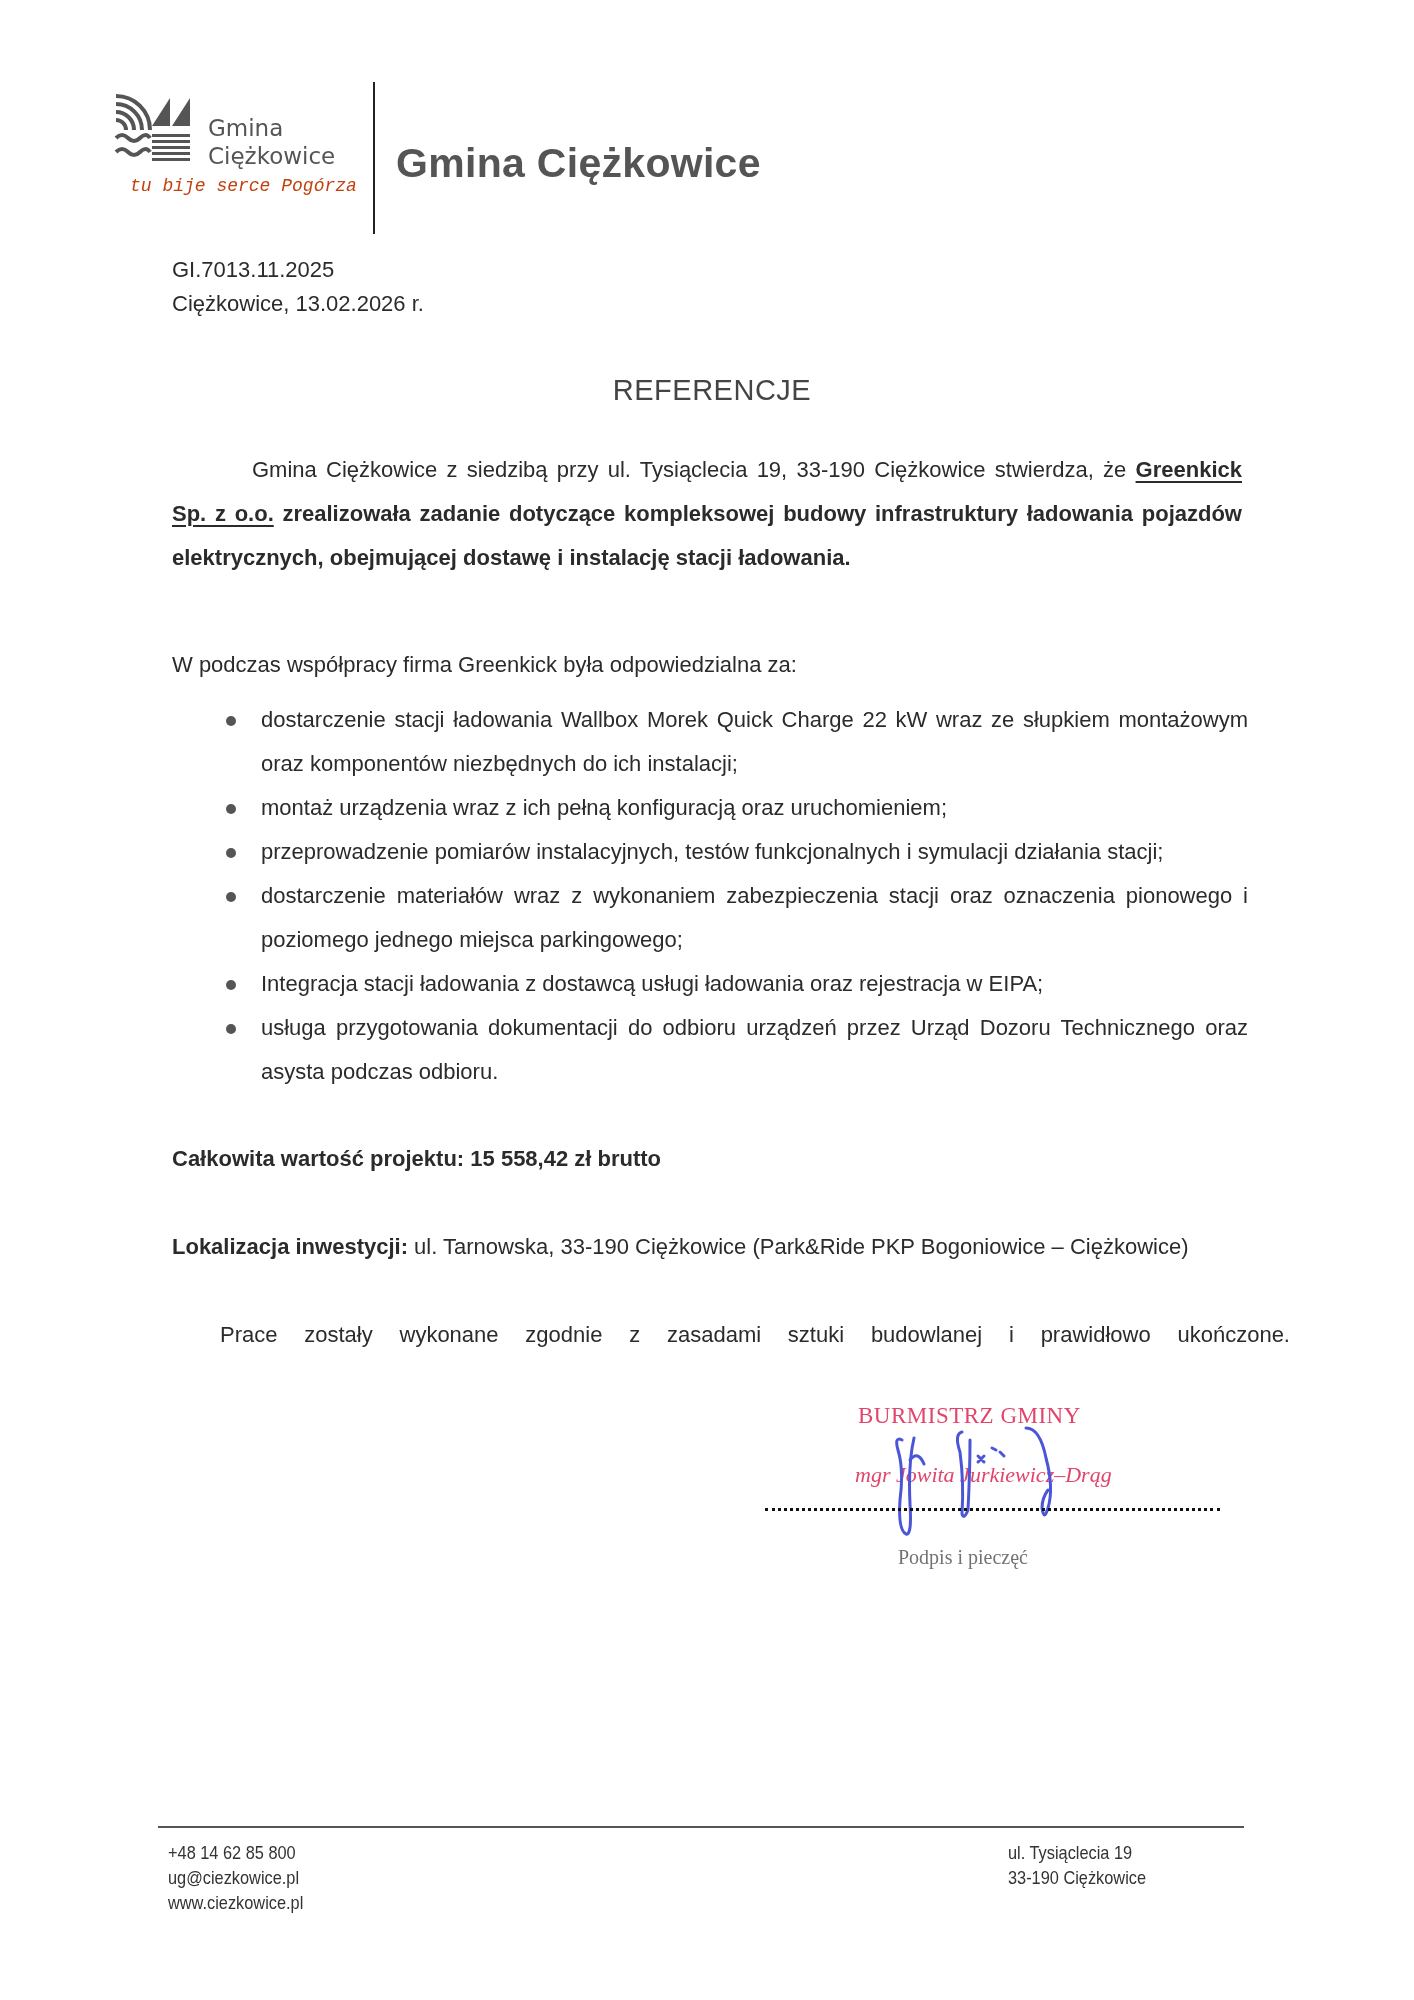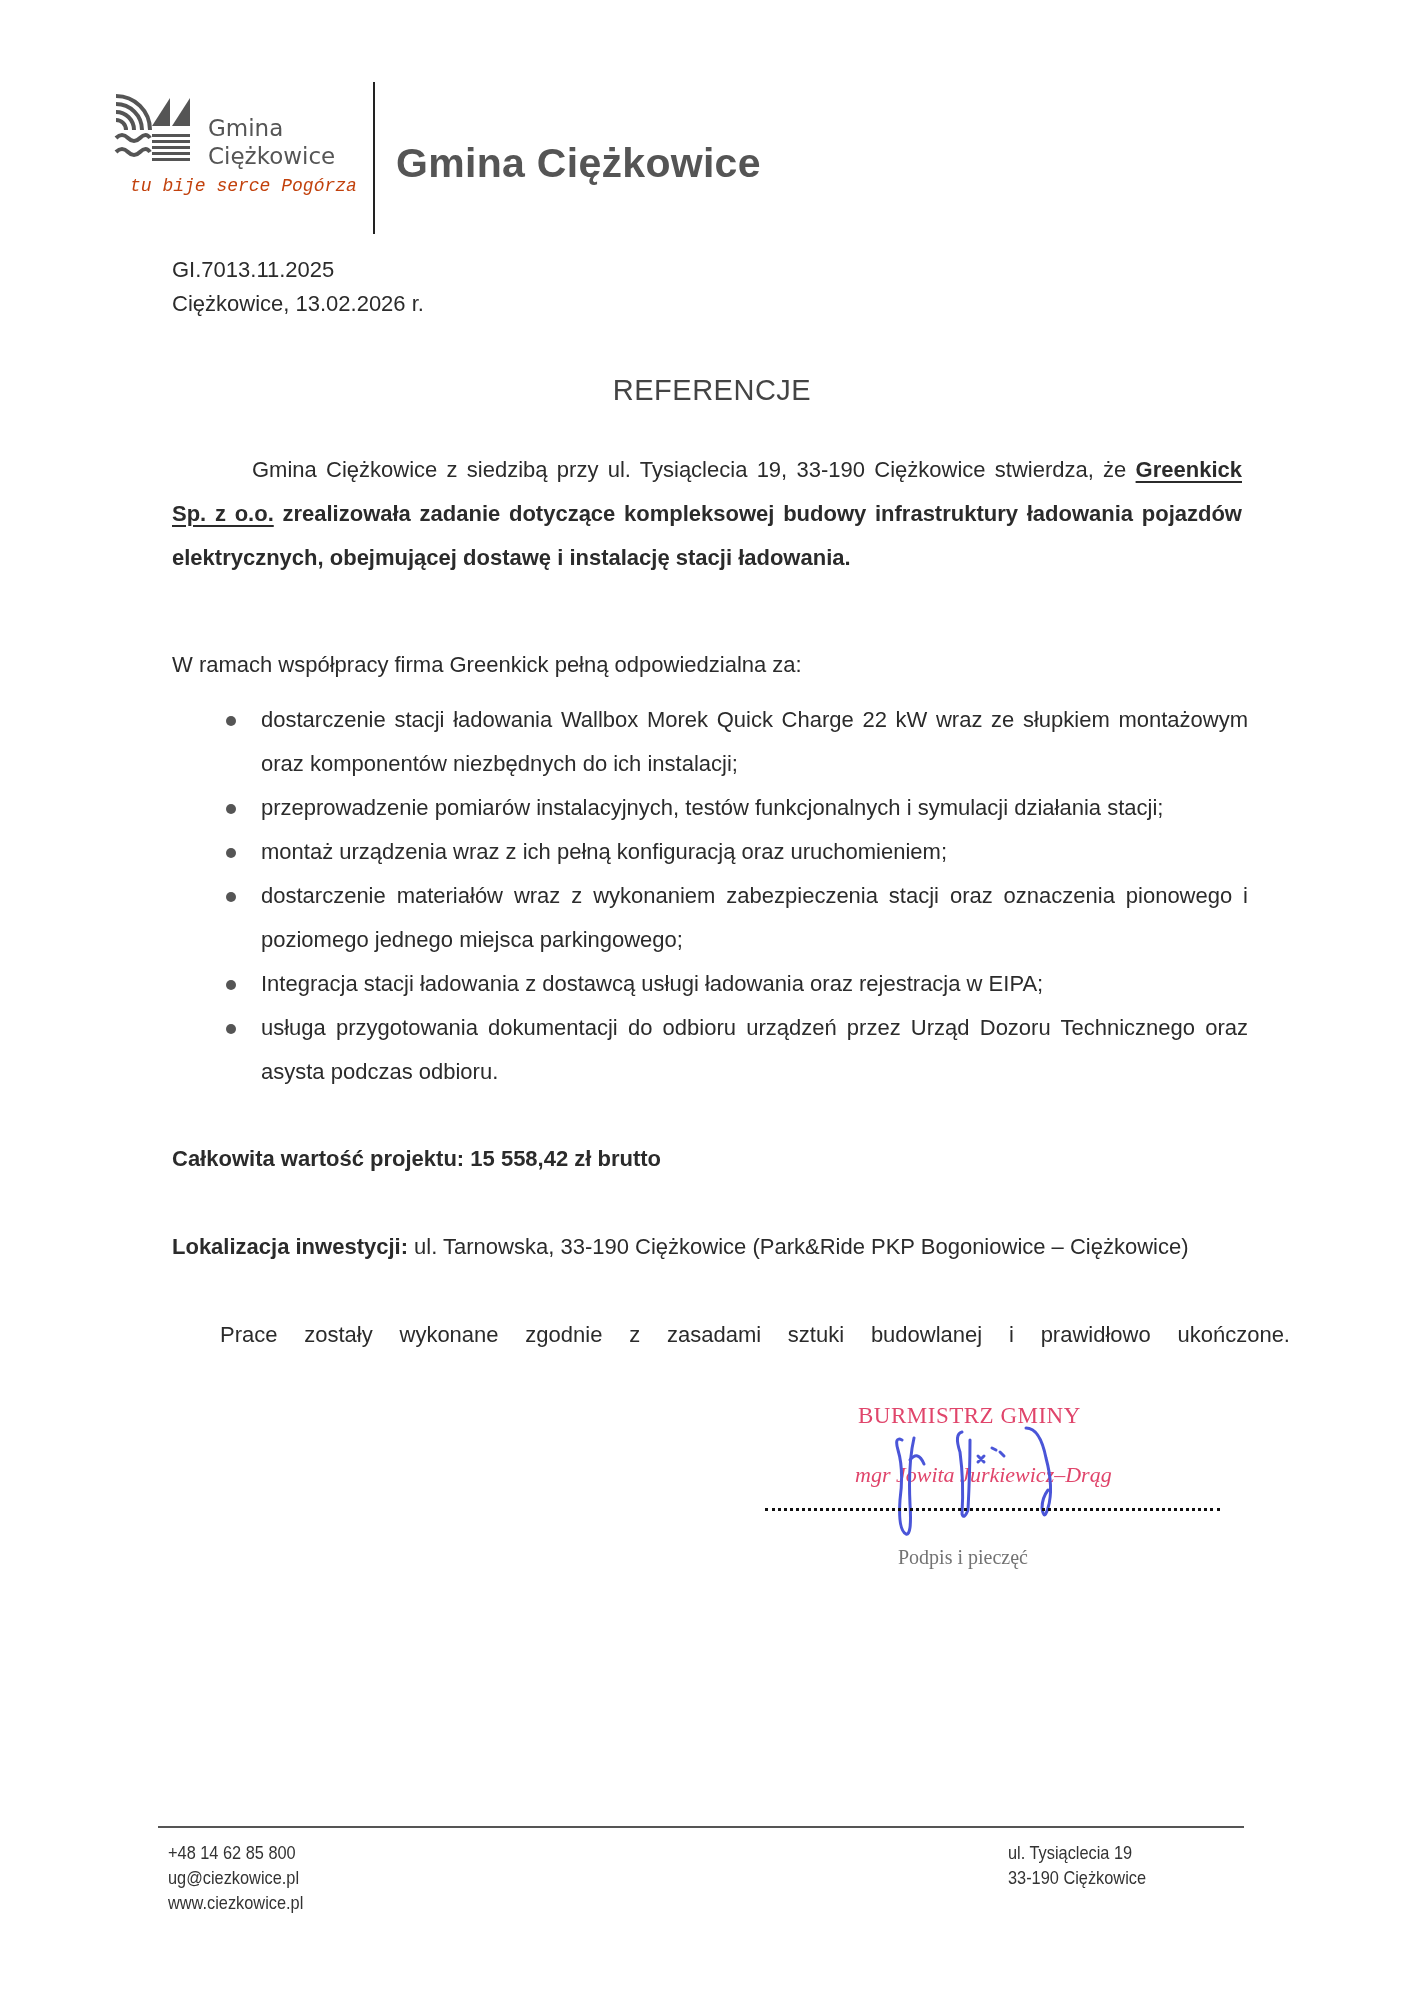--- a/index.html
+++ b/index.html
@@ -77,25 +77,25 @@
   <div class="header-divider"></div>
   <div class="header-title">Gmina Ciężkowice</div>
 
   <div class="text ref-number">GI.7013.11.2025</div>
   <div class="text ref-date">Ciężkowice, 13.02.2026 r.</div>
 
   <div class="doc-title">REFERENCJE</div>
 
   <div class="text intro"><span class="indent"></span><span>Gmina Ciężkowice z siedzibą przy ul. Tysiąclecia 19, 33-190 Ciężkowice stwierdza, że </span><span class="bold underline">Greenkick Sp. z o.o.</span><span class="bold"> zrealizowała zadanie dotyczące kompleksowej budowy infrastruktury ładowania pojazdów elektrycznych, obejmującej dostawę i instalację stacji ładowania.</span></div>
 
-  <div class="text scope-lead">W ramach współpracy firma Greenkick pełną odpowiedzialna za:</div>
+  <div class="text scope-lead">W podczas współpracy firma Greenkick była odpowiedzialna za:</div>
   <ul class="text scope-list">
     <li><span class="bullet"></span><span>dostarczenie stacji ładowania Wallbox Morek Quick Charge 22 kW wraz ze słupkiem montażowym oraz komponentów niezbędnych do ich instalacji;</span></li>
+    <li><span class="bullet"></span><span>montaż urządzenia wraz z ich pełną konfiguracją oraz uruchomieniem;</span></li>
     <li><span class="bullet"></span><span>przeprowadzenie pomiarów instalacyjnych, testów funkcjonalnych i symulacji działania stacji;</span></li>
-    <li><span class="bullet"></span><span>montaż urządzenia wraz z ich pełną konfiguracją oraz uruchomieniem;</span></li>
     <li><span class="bullet"></span><span>dostarczenie materiałów wraz z wykonaniem zabezpieczenia stacji oraz oznaczenia pionowego i poziomego jednego miejsca parkingowego;</span></li>
     <li><span class="bullet"></span><span>Integracja stacji ładowania z dostawcą usługi ładowania oraz rejestracja w EIPA;</span></li>
     <li><span class="bullet"></span><span>usługa przygotowania dokumentacji do odbioru urządzeń przez Urząd Dozoru Technicznego oraz asysta podczas odbioru.</span></li>
   </ul>
 
   <div class="text total bold"><span>Całkowita wartość  projektu:</span> <span>15 558,42 zł brutto</span></div>
   <div class="text location"><span class="bold">Lokalizacja inwestycji:</span> <span>ul. Tarnowska, 33-190 Ciężkowice (Park&amp;Ride PKP Bogoniowice – Ciężkowice)</span></div>
   <div class="text closing">Prace zostały wykonane zgodnie z zasadami sztuki budowlanej i prawidłowo ukończone.</div>
 
   <div class="stamp-title">BURMISTRZ GMINY</div>

